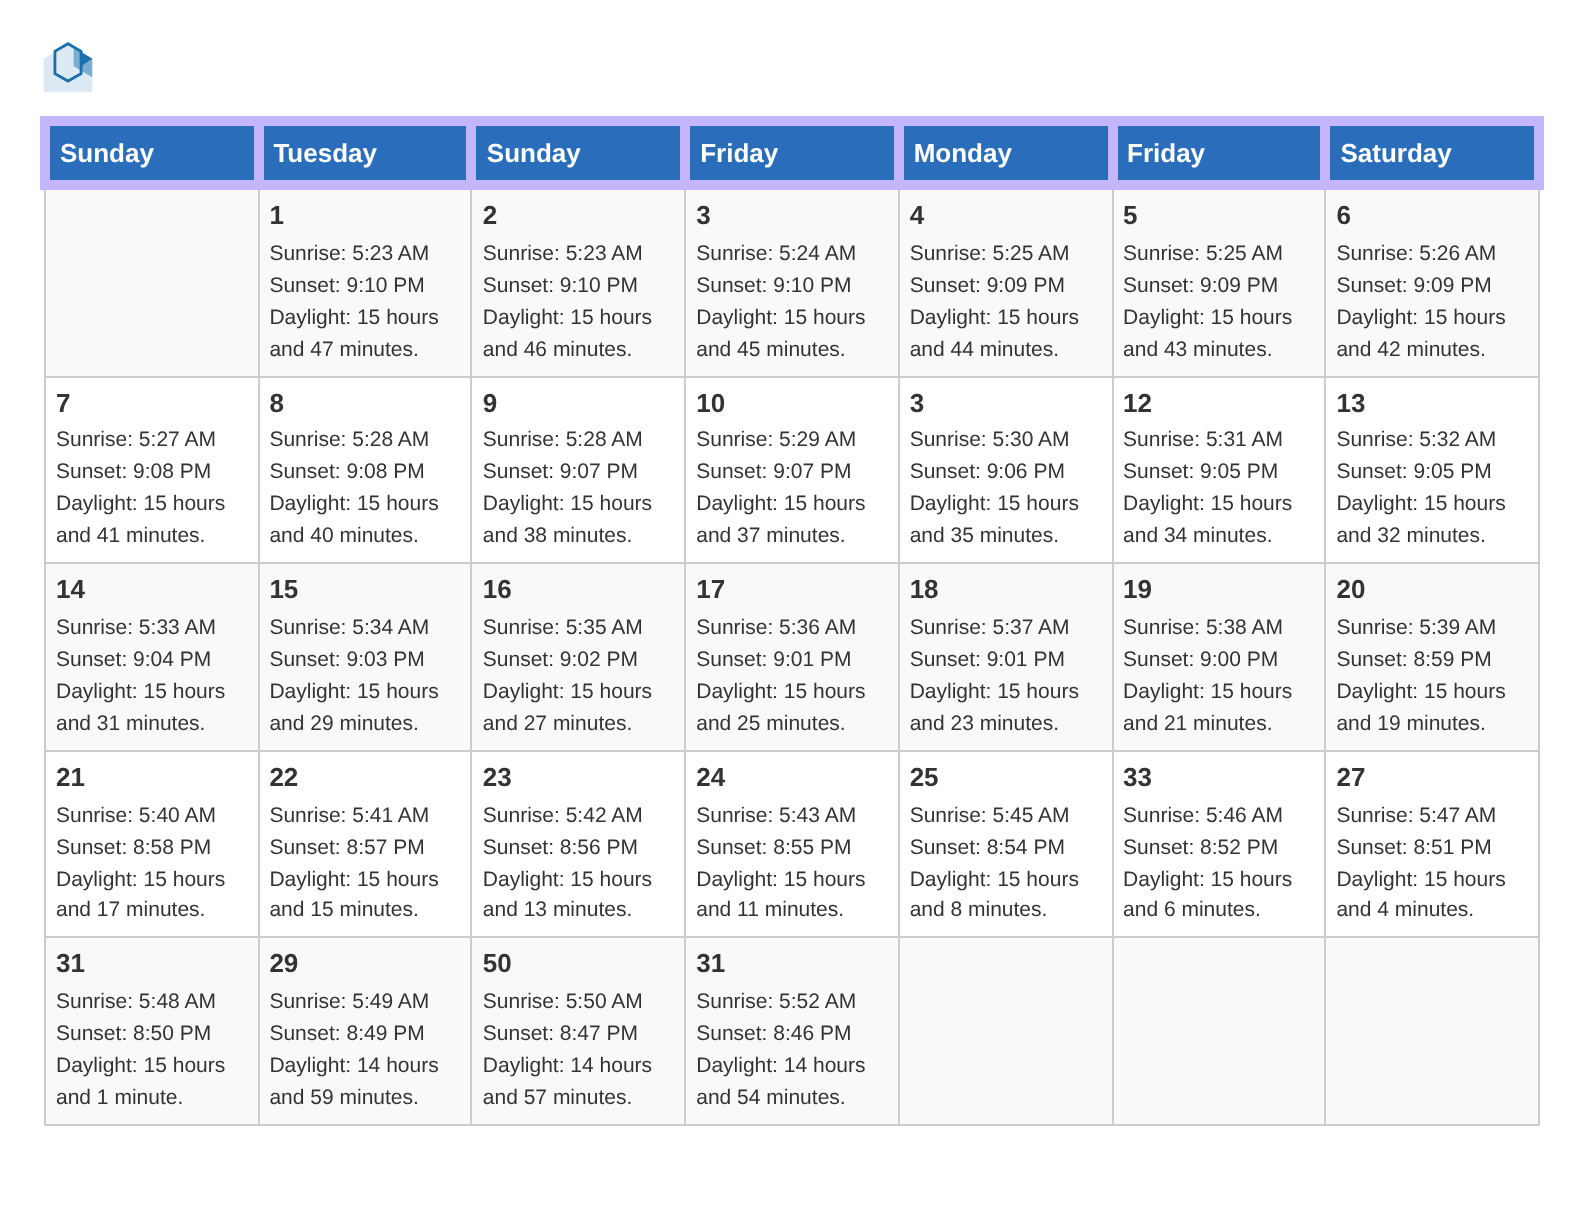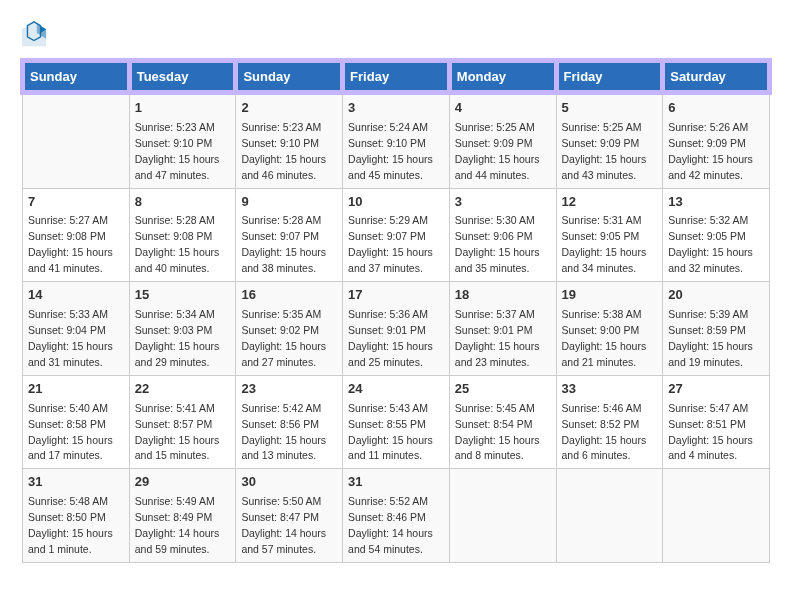--- a/index.html
+++ b/index.html
@@ -147,20 +147,20 @@
         <td><span class="day-number">22</span><span class="day-info">Sunrise: 5:41 AM<br>Sunset: 8:57 PM<br>Daylight: 15 hours<br>and 15 minutes.</span></td>
         <td><span class="day-number">23</span><span class="day-info">Sunrise: 5:42 AM<br>Sunset: 8:56 PM<br>Daylight: 15 hours<br>and 13 minutes.</span></td>
         <td><span class="day-number">24</span><span class="day-info">Sunrise: 5:43 AM<br>Sunset: 8:55 PM<br>Daylight: 15 hours<br>and 11 minutes.</span></td>
         <td><span class="day-number">25</span><span class="day-info">Sunrise: 5:45 AM<br>Sunset: 8:54 PM<br>Daylight: 15 hours<br>and 8 minutes.</span></td>
         <td><span class="day-number">33</span><span class="day-info">Sunrise: 5:46 AM<br>Sunset: 8:52 PM<br>Daylight: 15 hours<br>and 6 minutes.</span></td>
         <td><span class="day-number">27</span><span class="day-info">Sunrise: 5:47 AM<br>Sunset: 8:51 PM<br>Daylight: 15 hours<br>and 4 minutes.</span></td>
       </tr>
       <tr>
         <td><span class="day-number">31</span><span class="day-info">Sunrise: 5:48 AM<br>Sunset: 8:50 PM<br>Daylight: 15 hours<br>and 1 minute.</span></td>
         <td><span class="day-number">29</span><span class="day-info">Sunrise: 5:49 AM<br>Sunset: 8:49 PM<br>Daylight: 14 hours<br>and 59 minutes.</span></td>
-        <td><span class="day-number">30</span><span class="day-info">Sunrise: 5:50 AM<br>Sunset: 8:47 PM<br>Daylight: 14 hours<br>and 57 minutes.</span></td>
+        <td><span class="day-number">50</span><span class="day-info">Sunrise: 5:50 AM<br>Sunset: 8:47 PM<br>Daylight: 14 hours<br>and 57 minutes.</span></td>
         <td><span class="day-number">31</span><span class="day-info">Sunrise: 5:52 AM<br>Sunset: 8:46 PM<br>Daylight: 14 hours<br>and 54 minutes.</span></td>
         <td></td>
         <td></td>
         <td></td>
       </tr>
     </tbody>
 </table>
 
 </body></html>

